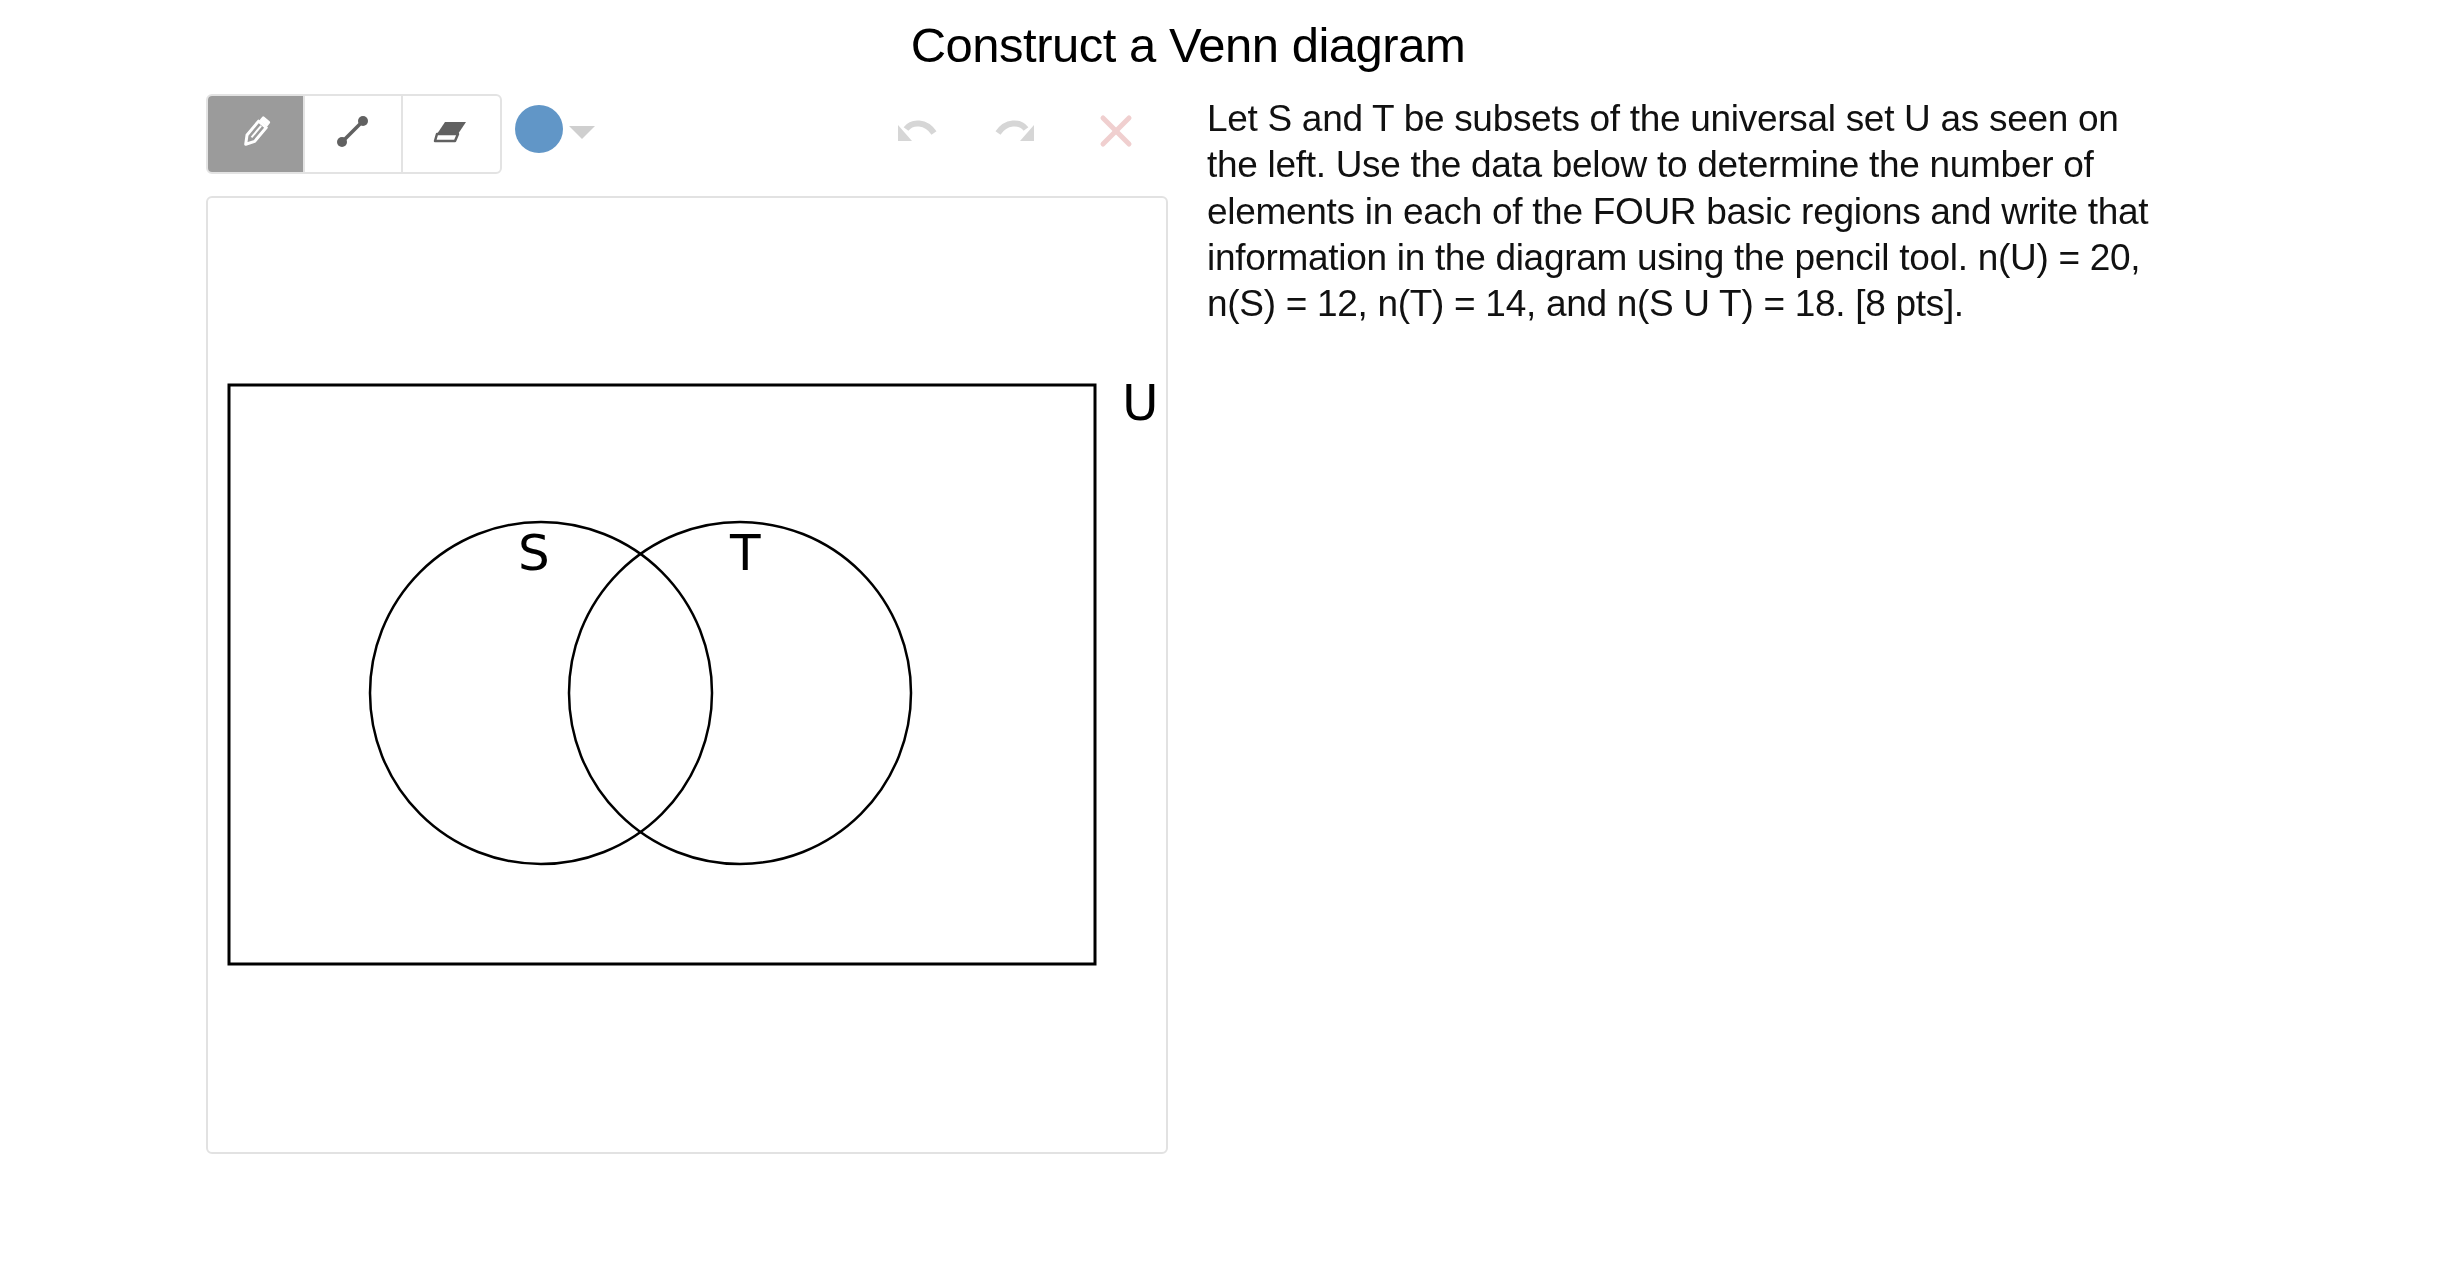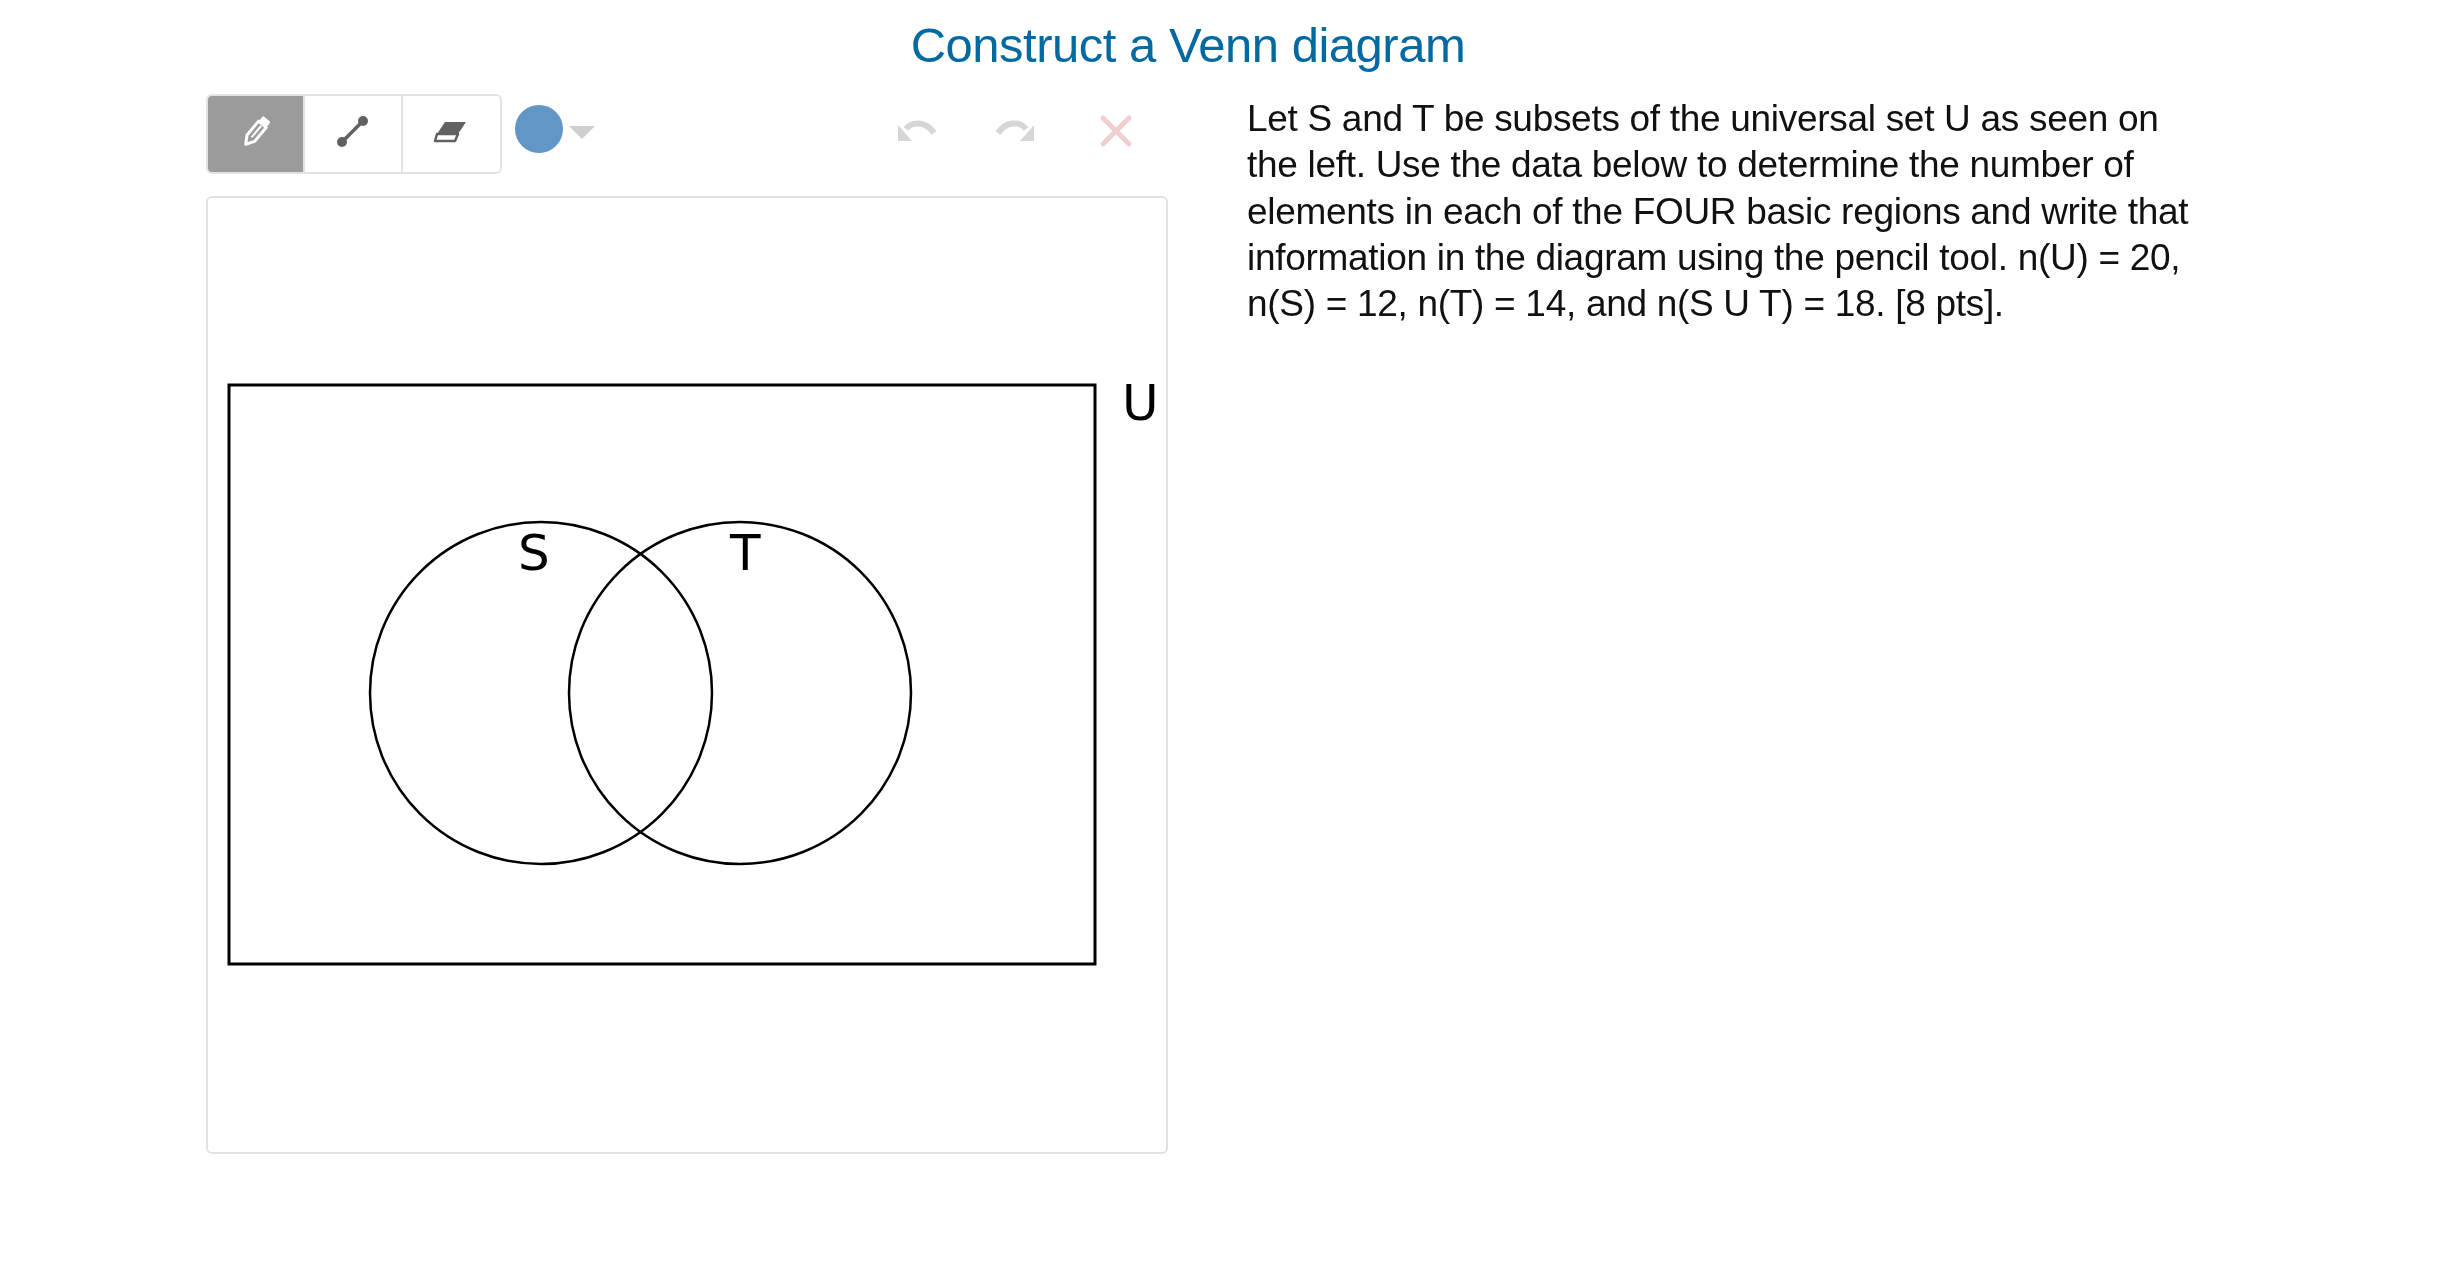--- a/index.html
+++ b/index.html
@@ -1,38 +1,38 @@
 <!DOCTYPE html>
 <html><head>
   <meta charset="utf-8">
   <style>
     html, body { margin: 0; padding: 0; background: #ffffff; }
     body { width: 2448px; height: 1264px; position: relative; overflow: hidden;
            font-family: "Liberation Sans", "DejaVu Sans", sans-serif; color: #000; }
     .title { position: absolute; left: 0; top: 14px; width: 2376px; text-align: center;
-             font-size: 49px; line-height: 62px; color: #0369a1; letter-spacing: -0.5px; }
+             font-size: 49px; line-height: 62px; color: #000000; letter-spacing: -0.5px; }
     .toolbar { position: absolute; left: 206px; top: 94px; height: 80px; width: 296px;
                display: flex; border: 2px solid #e3e3e3; border-radius: 6px; box-sizing: border-box;
                overflow: hidden; background: #fff; }
     .tool { width: 98px; height: 100%; display: flex; align-items: center; justify-content: center;
             border-right: 2px solid #e3e3e3; box-sizing: border-box; cursor: pointer; }
     .tool:last-child { border-right: none; }
     .tool.active { background: #9b9b9b; }
     .color-picker { position: absolute; left: 515px; top: 104px; height: 50px; width: 90px;
                     display: flex; align-items: center; cursor: pointer; }
     .color-dot { width: 48px; height: 48px; border-radius: 50%; }
     .chev { width: 0; height: 0; border-left: 13px solid transparent; border-right: 13px solid transparent;
             border-top: 13px solid #cfcfcf; margin-left: 6px; margin-top: 6px; }
     .action { position: absolute; top: 110px; width: 50px; height: 46px; display: flex;
               align-items: center; justify-content: center; cursor: pointer; }
     .canvas { position: absolute; left: 206px; top: 196px; width: 962px; height: 958px;
               border: 2px solid #e2e2e2; border-radius: 6px; box-sizing: border-box; background: #fff; }
     .diagram { position: absolute; left: 0; top: 0; }
     .lbl { position: absolute; font-family: "DejaVu Sans", sans-serif; font-size: 50px; color: #000; line-height: 1; }
-    .prompt { position: absolute; left: 1247px; top: 96px; width: 950px; font-size: 37px;
+    .prompt { position: absolute; left: 1207px; top: 96px; width: 950px; font-size: 37px;
               line-height: 46.3px; color: #111; letter-spacing: -0.3px; }
   </style>
 </head>
 <body>
 
 <div class="title">Construct a Venn diagram</div>
 
 <div class="toolbar">
   <div class="tool active">
     <span>

